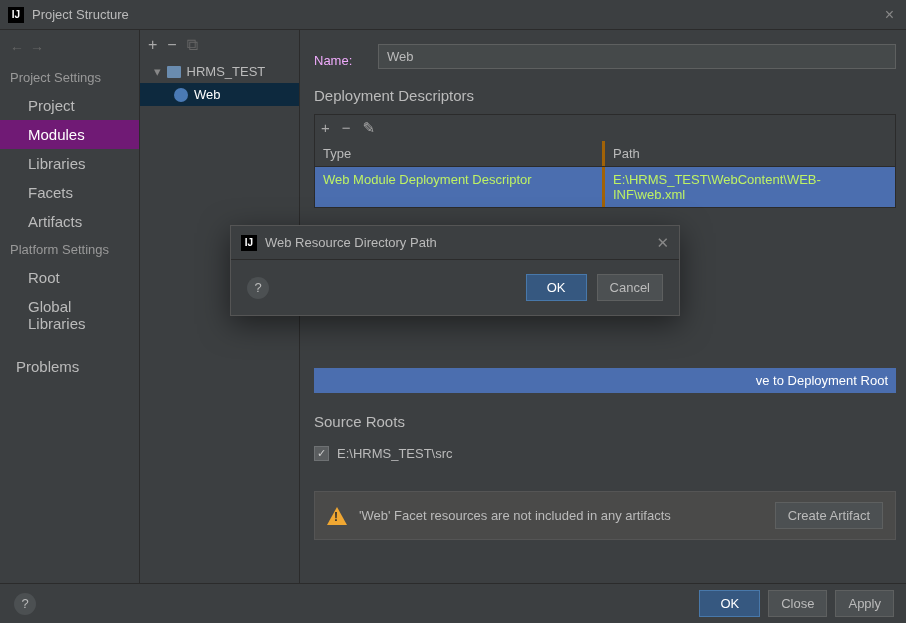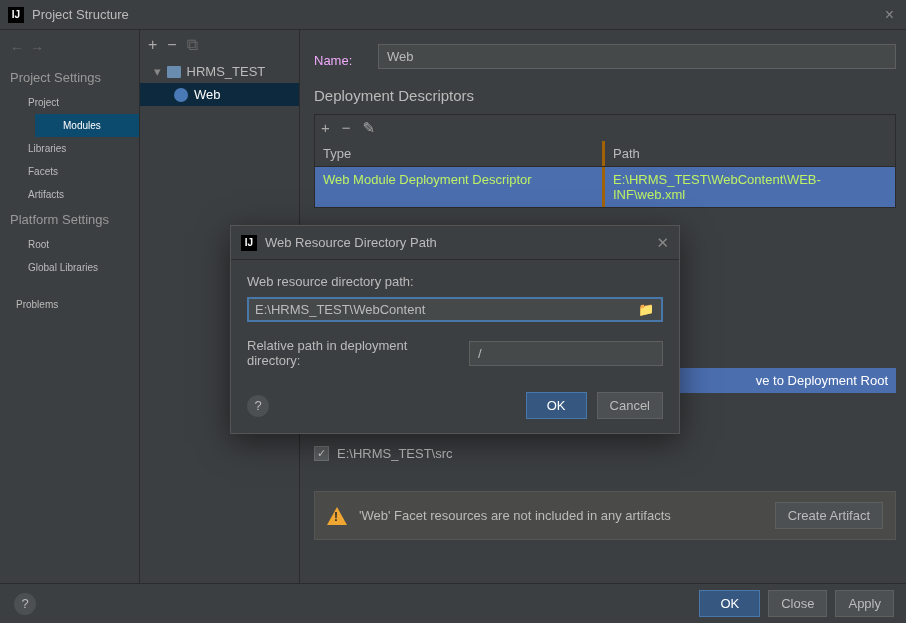--- a/index.html
+++ b/index.html
@@ -56,26 +56,25 @@
 .nav-arrows span { font-size: 14px; }
 .section-header {
   padding: 6px 10px;
   color: #999999;
   font-size: 13px;
 }
 .section-item {
   padding: 6px 10px 6px 28px;
   color: #bbbbbb;
   cursor: pointer;
-  font-size: 10px;
+  font-size: 15px;
 }
 .section-item.selected {
-  background: #0c4a6e;
-  color: #fff;
-  margin-left: 35px;
+  background: #701a75;
+  color: #fff;
 }
 .tree-panel {
   width: 160px;
   background: #3c3f41;
   border-right: 1px solid #2b2b2b;
 }
 .tree-toolbar {
   height: 30px;
   display: flex;
   align-items: center;
@@ -442,29 +441,18 @@
   <button class="ghost-btn">Close</button>
   <button class="ghost-btn">Apply</button>
 </div>
 
 <div class="modal">
   <div class="modal-titlebar">
     <div class="app-icon">IJ</div>
     <div class="m-title">Web Resource Directory Path</div>
     <div class="m-close">✕</div>
   </div>
-  <div class="modal-body">
-    <span class="mlabel">Web resource directory path:</span>
-    <div class="path-input-wrap">
-      <input value="E:\HRMS_TEST\WebContent" style="">
-      <span class="browse-icon">📁</span>
-    </div>
-    <div class="rel-row">
-      <span>Relative path in deployment directory:</span>
-      <input value="/" style="">
-    </div>
-  </div>
   <div class="modal-footer">
     <div class="help-small">?</div>
     <button class="primary-btn">OK</button>
     <button class="ghost-btn">Cancel</button>
   </div>
 </div>
 
 </body></html>

